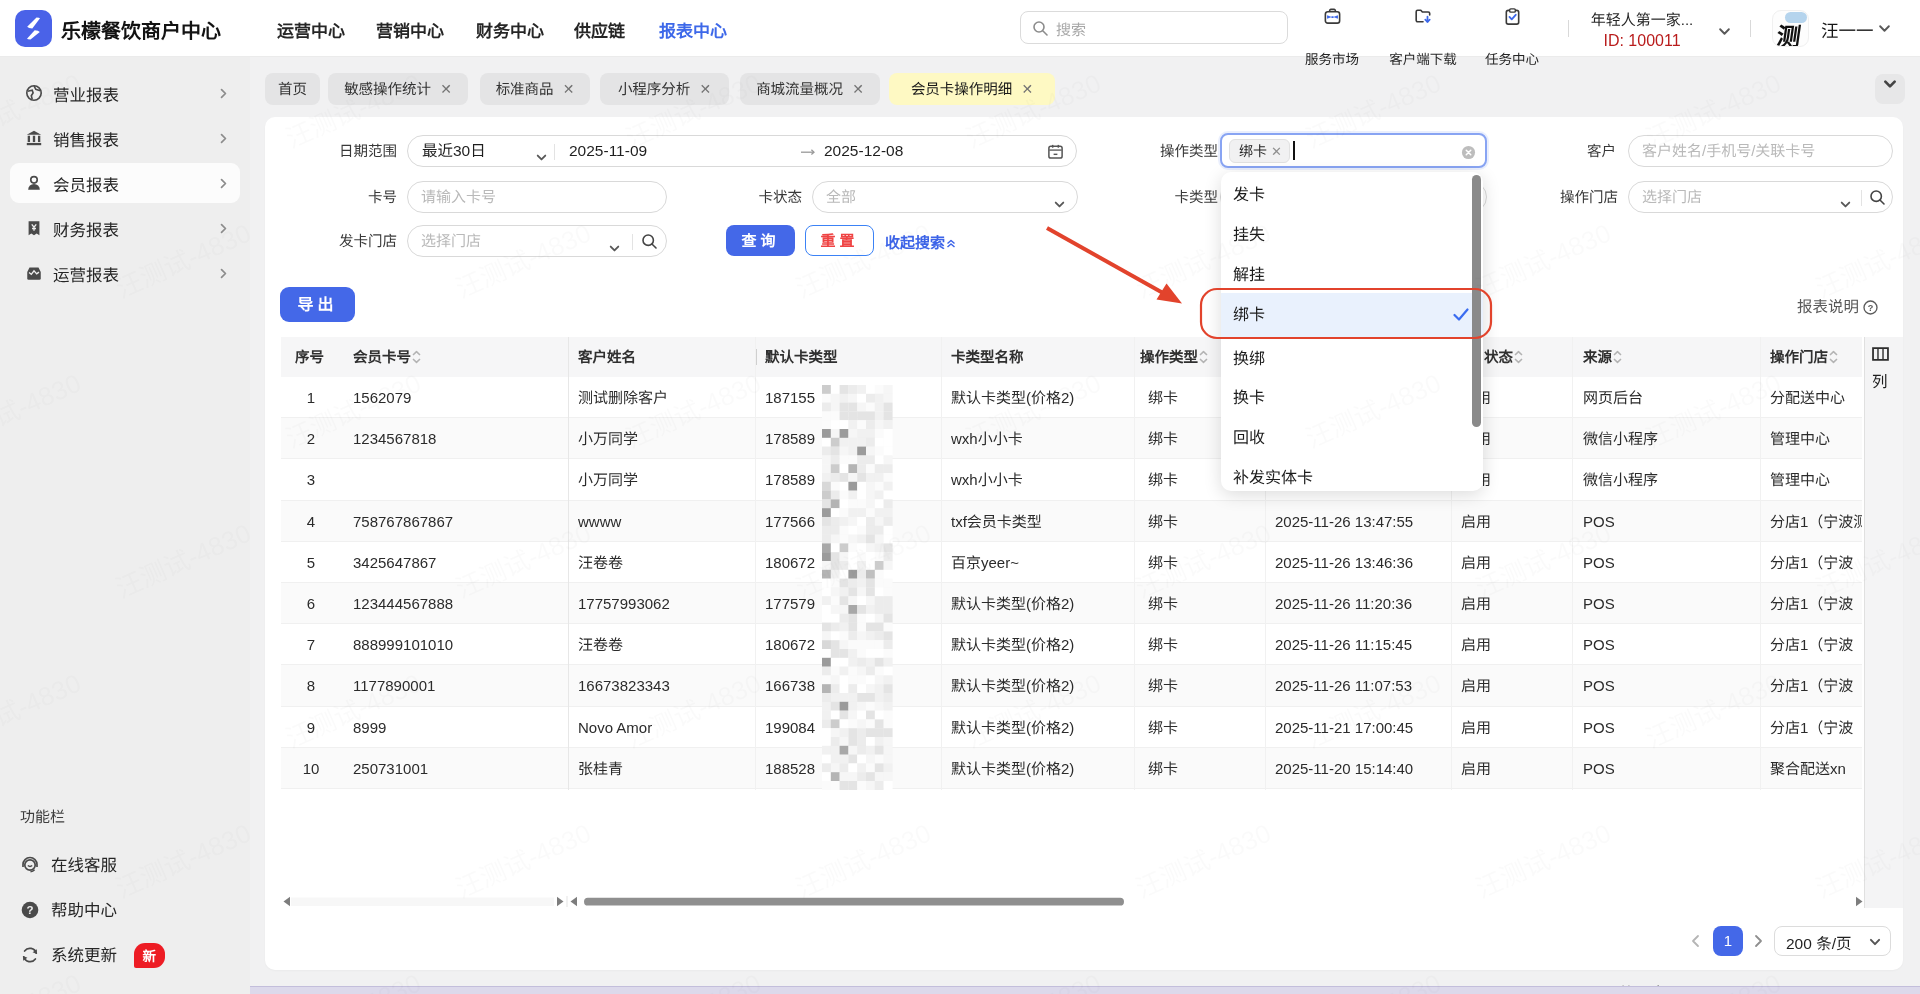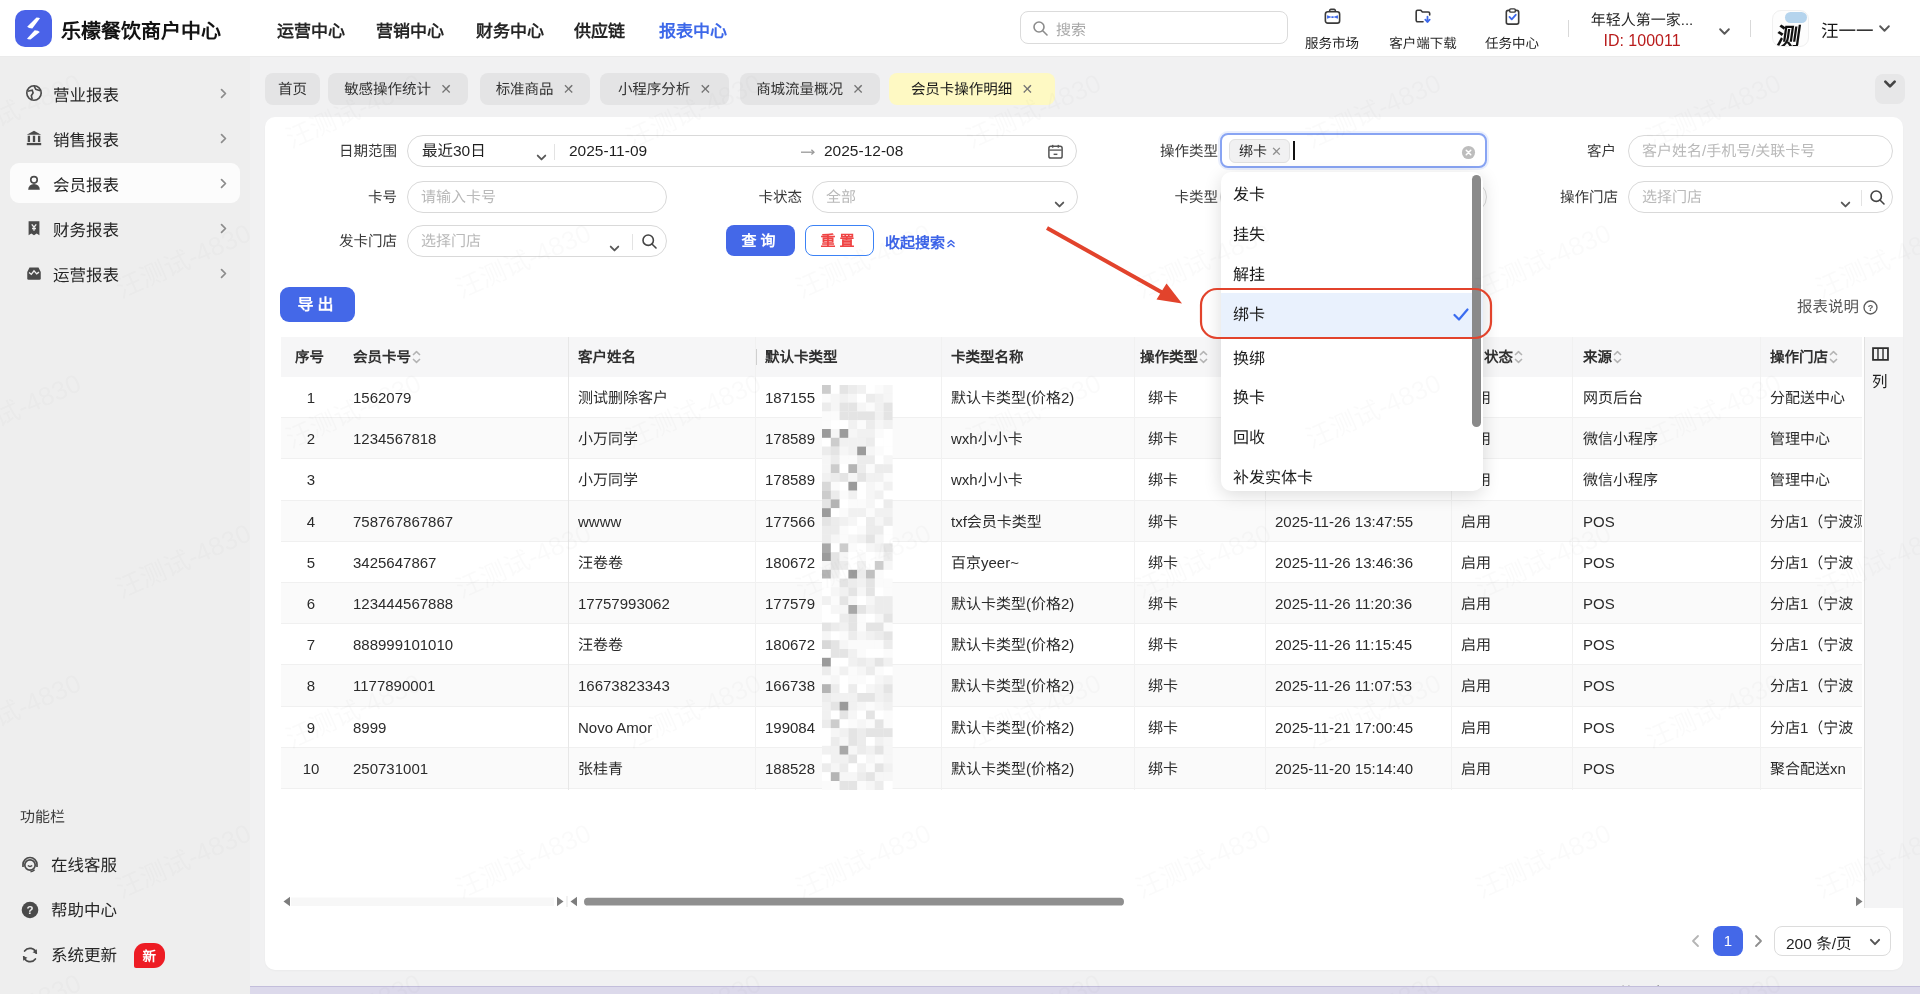--- a/index.html
+++ b/index.html
@@ -7,21 +7,21 @@
 .abs{position:absolute}
 
 #hdr{position:absolute;left:0;top:0;width:1920px;height:57px;background:#fff;border-bottom:1px solid #ebebeb;z-index:30}
 #logo{position:absolute;left:15px;top:10px;width:37px;height:37px;border-radius:10px;background:#4a62e8}
 #brand{position:absolute;left:61px;top:15px;font-size:20px;font-weight:700;color:#131313}
 .nav{position:absolute;top:17px;font-size:17px;font-weight:700;color:#262626}
 .nav.act{color:#3d68e9}
 #srch{position:absolute;left:1020px;top:11px;width:268px;height:33px;border:1px solid #dbdbdb;border-radius:8px;background:#fff}
 #srch span{position:absolute;left:35px;top:6px;font-size:15px;color:#a8a8a8}
 .hico{position:absolute;top:7px;width:90px;text-align:center}
-.hico .lb{display:block;font-size:13.5px;color:#262626;margin-top:2px}
+.hico .lb{display:block;font-size:13.5px;color:#262626;margin-top:18px}
 .hdiv{position:absolute;top:20px;width:1px;height:17px;background:#d9d9d9}
 #acct{position:absolute;left:1586px;top:8px;width:112px;text-align:center}
 #acct .nm{font-size:15px;color:#262626}
 #acct .id{font-size:16px;color:#b91c1c;margin-top:3px}
 #avatar{position:absolute;left:1772px;top:10px;width:37px;height:37px;border-radius:9px;background:#fdfdfd;border:1px solid #f0f0f0;overflow:hidden}
 #avatar .zi{position:absolute;left:4px;top:6px;font-size:24px;font-weight:700;color:#111;font-family:"Liberation Serif",serif;transform:skewX(-8deg)}
 #avatar .cloud{position:absolute;right:1px;top:1px;width:22px;height:11px;border-radius:8px;background:#a8cdea;opacity:.85}
 
 #side{position:absolute;left:0;top:57px;width:250px;height:937px;background:#eeeeee;z-index:5}
 .sitem{position:absolute;left:10px;width:230px;height:40px;border-radius:9px}

